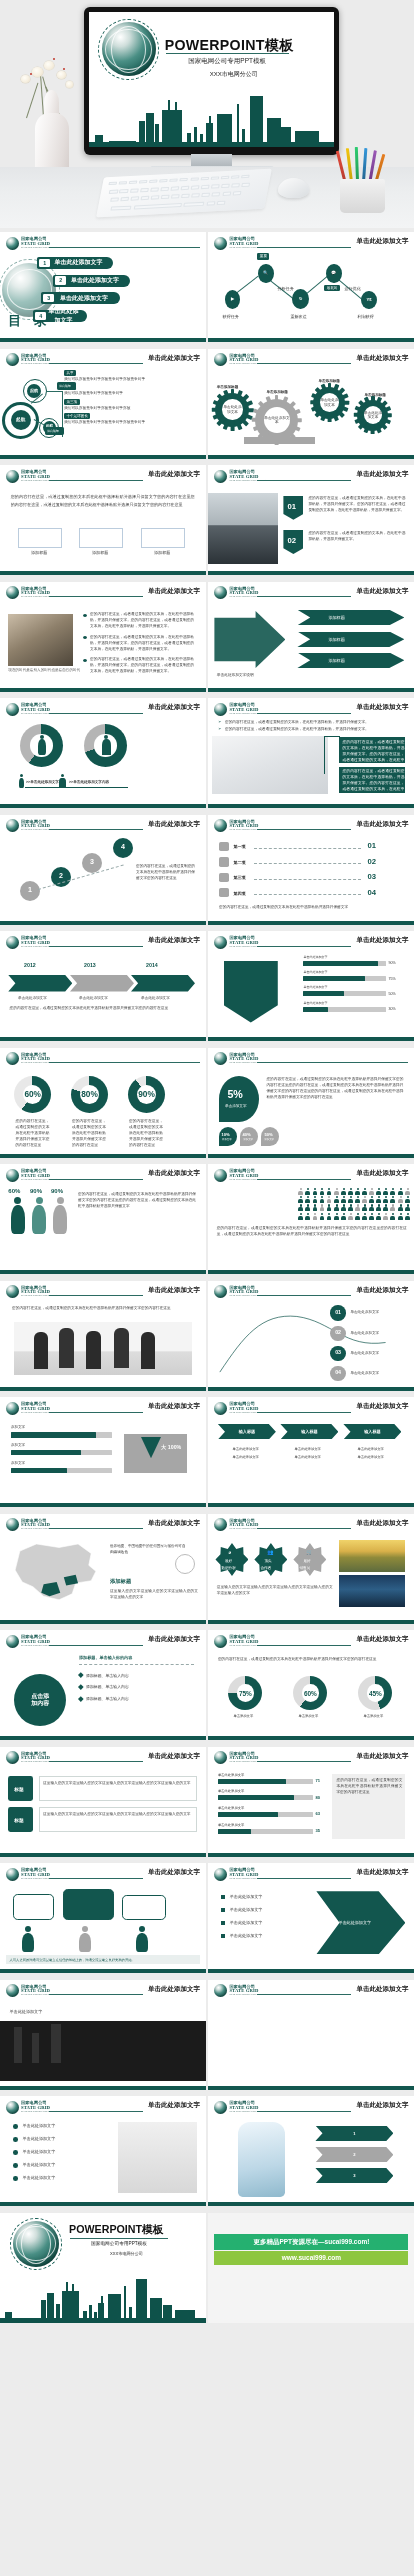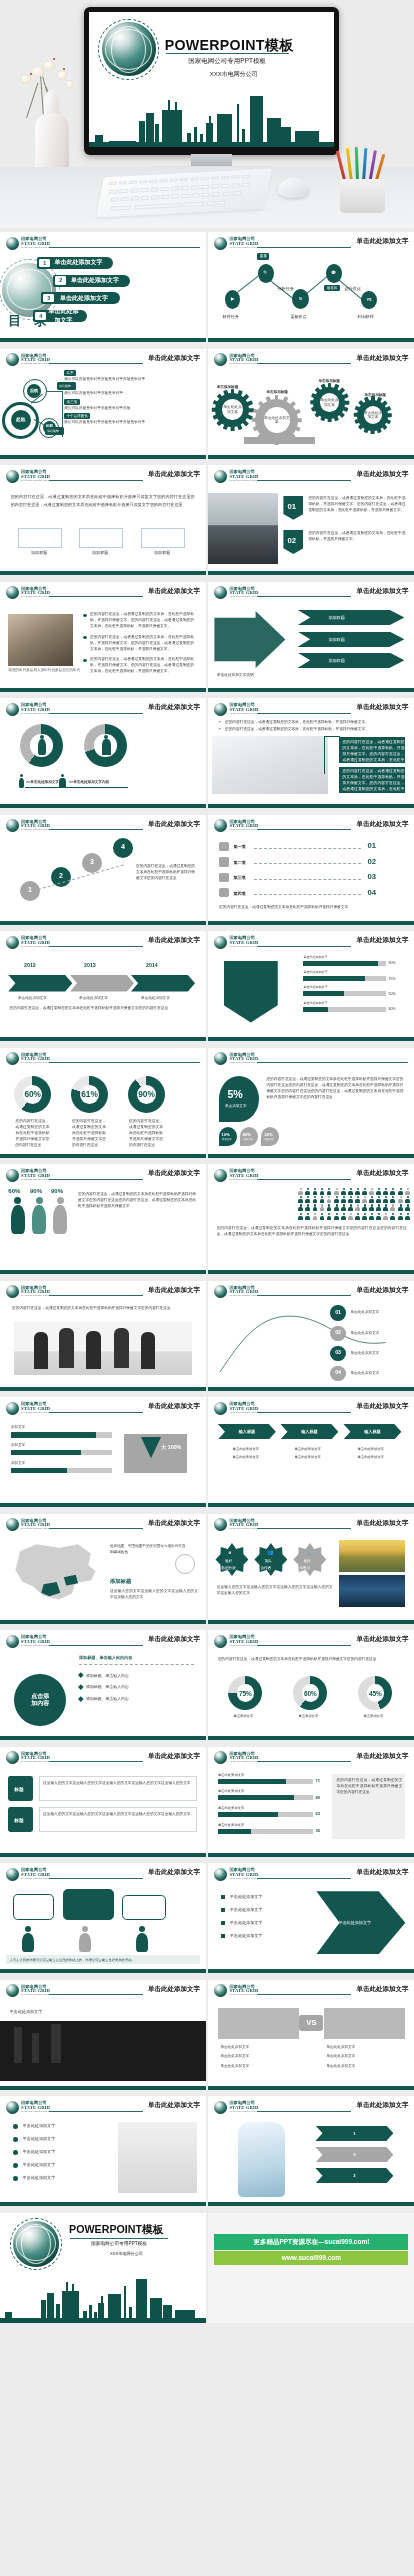--- a/index.html
+++ b/index.html
@@ -908,21 +908,21 @@
           <div class="s-logo-en">STATE GRID</div>
           <div class="s-logo-tiny">STATE GRID CORPORATION OF CHINA</div>
         </div>
         <div class="s-hrule"></div>
       </div>
       <div class="s-body">
         <div class="donut" style="left:14.2px;top:8.3px;width:37px;height:37px;background:conic-gradient(#12564e 0 60%, #e8e8e8 60% 100%);">
           <div class="hole">60%</div>
         </div>
         <div class="donut" style="left:71px;top:8.3px;width:37px;height:37px;background:conic-gradient(#12564e 0 80%, #e8e8e8 80% 100%);">
-          <div class="hole">61%</div>
+          <div class="hole">80%</div>
         </div>
         <div class="donut" style="left:128px;top:8.3px;width:37px;height:37px;background:conic-gradient(#12564e 0 90%, #e8e8e8 90% 100%);">
           <div class="hole">90%</div>
         </div>
         <div class="para" style="left:15.4px;top:50px;width:34px;">您的内容打在这里，或通过复制您的文本后在此框中选择粘贴并选择只保留文字您的内容打在这里</div>
         <div class="para" style="left:72px;top:50px;width:34px;">您的内容打在这里，或通过复制您的文本后在此框中选择粘贴并选择只保留文字您的内容打在这里</div>
         <div class="para" style="left:129px;top:50px;width:34px;">您的内容打在这里，或通过复制您的文本后在此框中选择粘贴并选择只保留文字您的内容打在这里</div>
       </div>
     </div>
   </div>
@@ -1670,31 +1670,20 @@
         <div class="s-logo">
             <div class="sg-globe"></div>
           </div>
         <div class="s-logo-tx">
           <div class="s-logo-cn">国家电网公司</div>
           <div class="s-logo-en">STATE GRID</div>
           <div class="s-logo-tiny">STATE GRID CORPORATION OF CHINA</div>
         </div>
         <div class="s-headline">单击此处添加文字</div>
         <div class="s-hrule full"></div>
-      </div>
-      <div class="s-body">
-        <div class="photo ph-gray" style="left:9.5px;top:8.3px;width:81px;height:31px;"></div>
-        <div class="photo ph-gray" style="left:116px;top:8.3px;width:81px;height:31px;"></div>
-        <div class="cnode" style="left:91px;top:15.4px;width:24px;height:16.6px;border-radius:2.4px;font-size:7.7px;background:#a6a6a6;">VS</div>
-        <div class="lbl" style="left:12px;top:45px;font-size:3.6px;">单击此处添加文字</div>
-        <div class="lbl" style="left:12px;top:54px;font-size:3.6px;">单击此处添加文字</div>
-        <div class="lbl" style="left:12px;top:64px;font-size:3.6px;">单击此处添加文字</div>
-        <div class="lbl" style="left:118px;top:45px;font-size:3.6px;">单击此处添加文字</div>
-        <div class="lbl" style="left:118px;top:54px;font-size:3.6px;">单击此处添加文字</div>
-        <div class="lbl" style="left:118px;top:64px;font-size:3.6px;">单击此处添加文字</div>
       </div>
     </div>
   </div>
 
   <div class="slide">
     <div class="slide-inner">
       <div class="s-head">
         <div class="s-logo">
             <div class="sg-globe"></div>
           </div>

